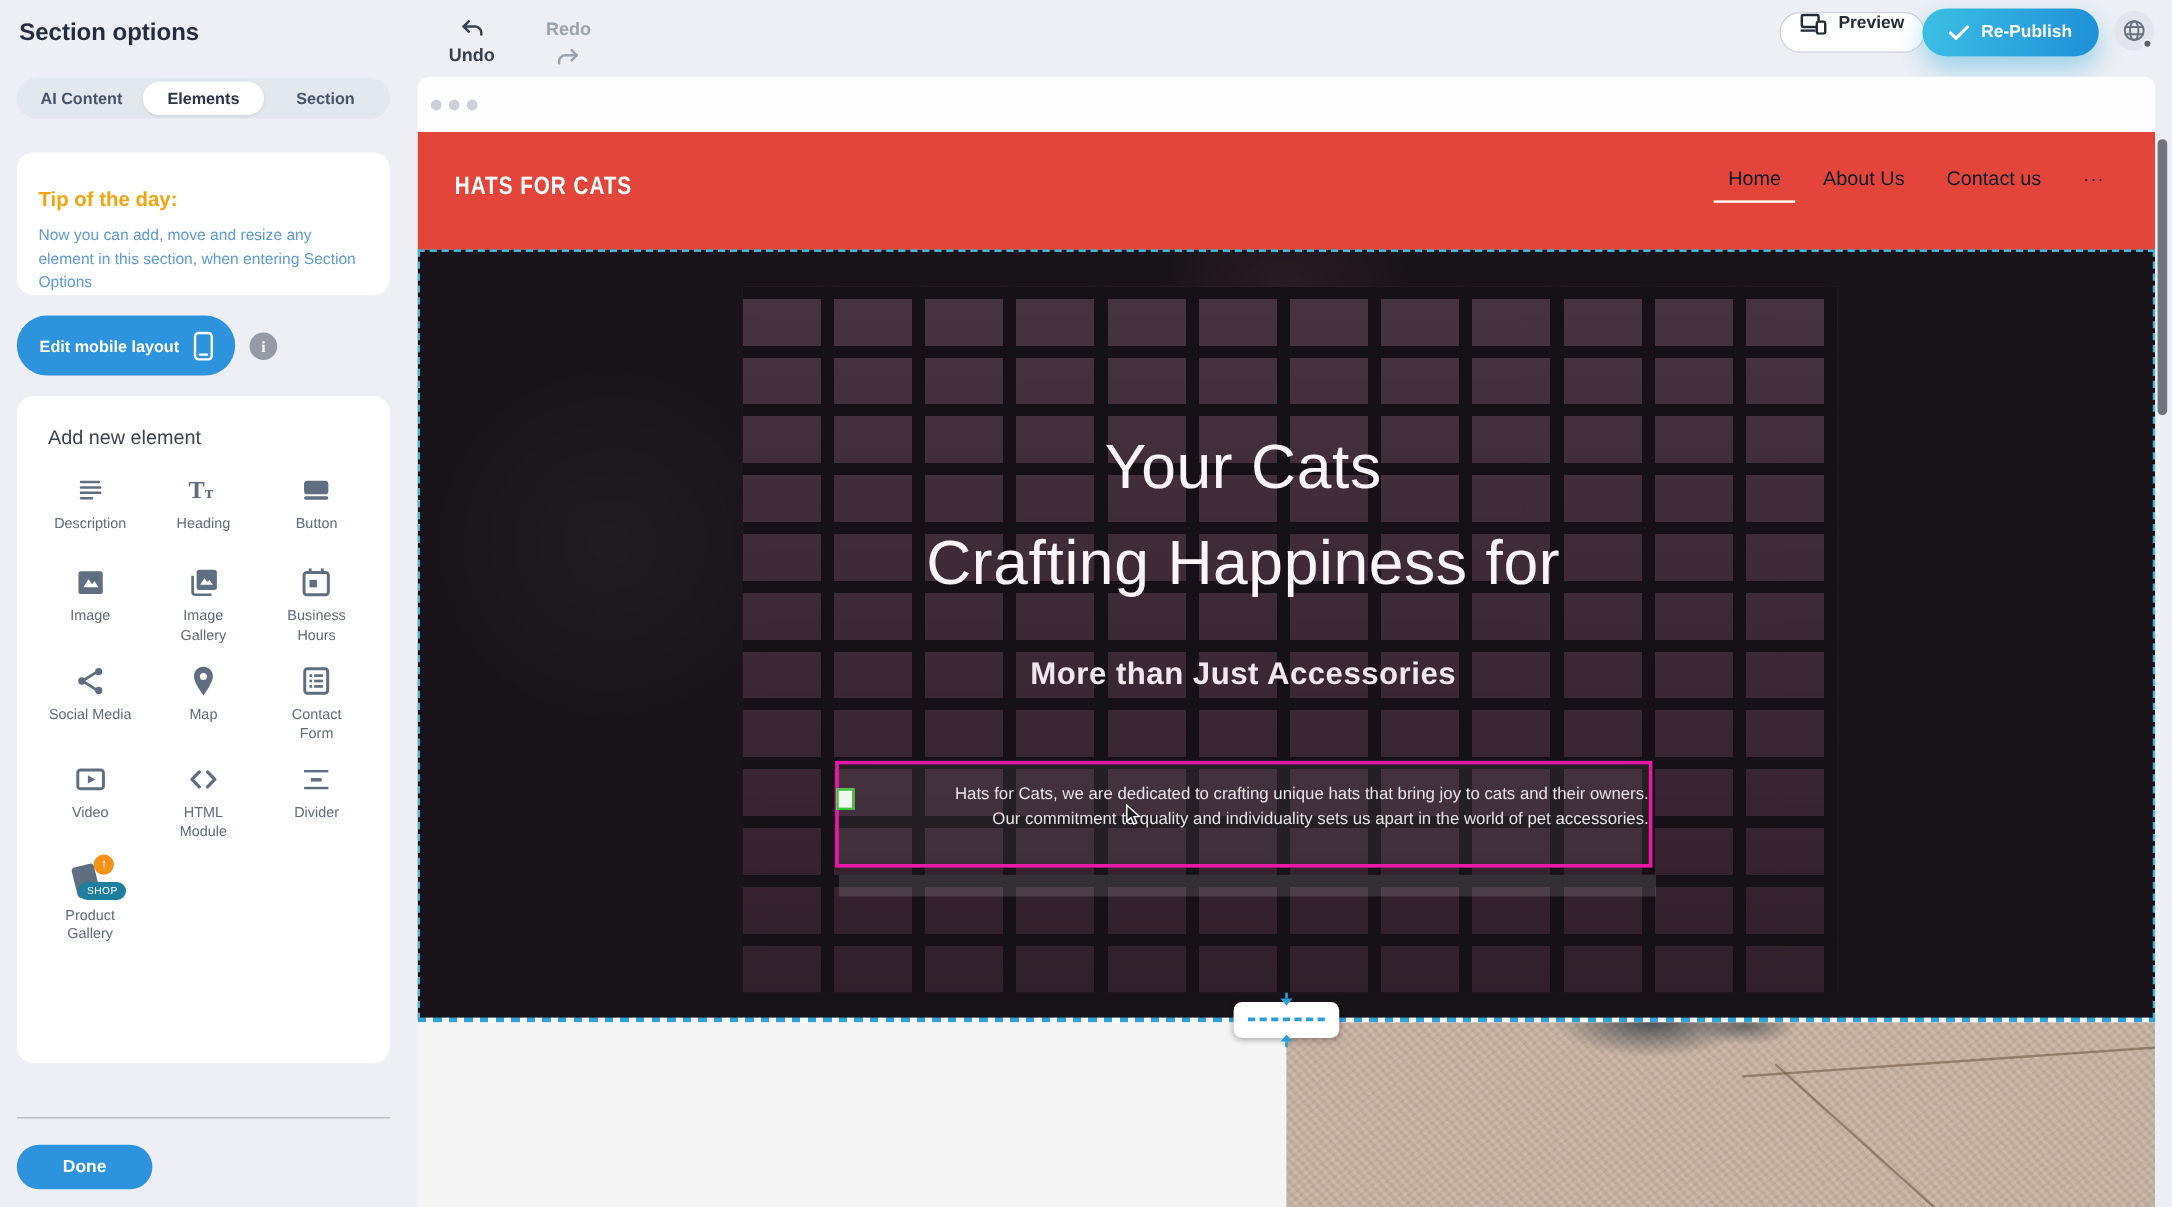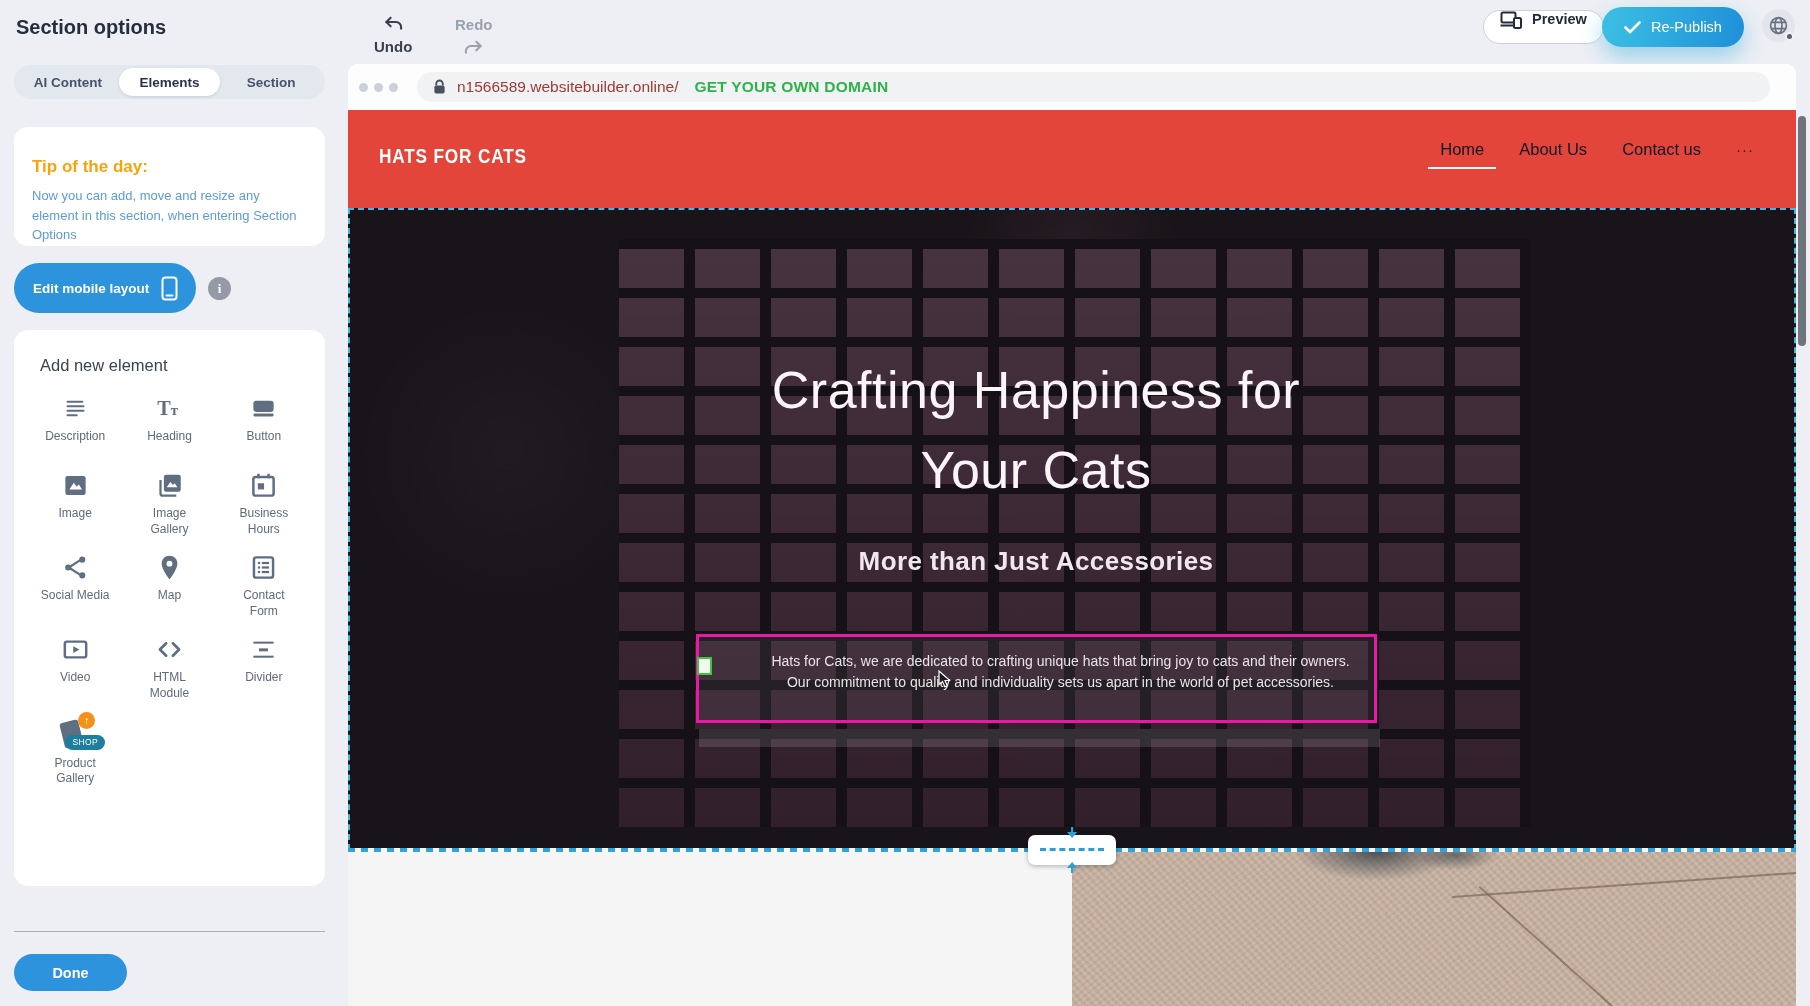--- a/index.html
+++ b/index.html
@@ -6,21 +6,21 @@
   html,body { width:1810px; height:1006px; overflow:hidden; }
   body { font-family:"Liberation Sans", sans-serif; background:#edeff4; position:relative; }
   .abs { position:absolute; }
 
   
   .app-title { left:16px; top:16px; font-size:20px; font-weight:bold; color:#252e3e; }
   .undo-group, .redo-group { top:16px; display:flex; align-items:center; gap:7px; font-size:15px; font-weight:bold; cursor:pointer;flex-direction:column; }
   .undo-group { left:374px; color:#3a414e; }
   .redo-group { left:455px; color:#9aa2ad; }
   .preview-btn { left:1483px; top:10px; height:34px; padding:0 16px; border-radius:17px; border:1.5px solid #ccd1d9; background:#fff; display:flex; align-items:flex-start; gap:9px; font-size:14.5px; font-weight:bold; color:#222b38; cursor:pointer; }
-  .republish-btn { left:1602px; top:7px; height:40px; padding:0 22px; border-radius:20px; background:linear-gradient(100deg,#3cc0e3,#1f8fd8); display:flex; align-items:center; gap:10px; font-size:14.5px; font-weight:normal; color:#fff; box-shadow:0 10px 22px rgba(46,170,220,.45); cursor:pointer; }
+  .republish-btn { left:1602px; top:7px; height:40px; padding:0 22px; border-radius:20px; background:linear-gradient(100deg,#3cc0e3,#1f8fd8); display:flex; align-items:center; gap:10px; font-size:14.5px; font-weight:bold; color:#fff; box-shadow:0 10px 22px rgba(46,170,220,.45); cursor:pointer; }
   .globe-btn { left:1762px; top:9px; width:33px; height:33px; border-radius:50%; background:#e2e5eb; display:flex; align-items:center; justify-content:center; color:#6a7280; cursor:pointer; }
   .globe-badge { position:absolute; right:1px; bottom:1px; width:9px; height:9px; border-radius:50%; background:#596069; border:2px solid #eef0f5; }
 
   
   .tabs { left:14px; top:65px; width:311px; height:34px; border-radius:17px; background:#e3e7ee; display:flex; padding:3px; }
   .tab { flex:1; display:flex; align-items:center; justify-content:center; font-size:13.5px; font-weight:bold; color:#46536b; border-radius:14px; cursor:pointer; }
   .tab.active { background:#fff; color:#2a3446; box-shadow:0 1px 3px rgba(30,40,60,.12); }
 
   .tip-card { left:14px; top:127px; width:311px; height:119px; background:#fff; border-radius:14px; padding:30px 18px; }
   .tip-title { font-size:17px; font-weight:bold; color:#f7a30d; margin-bottom:9px; }
@@ -70,21 +70,21 @@
   .tile-grid { position:absolute; left:269px; top:29px; width:912px; height:588px; background-color:#3c2634;
     background-image:
       repeating-linear-gradient(90deg, transparent 0 65px, #161117 65px 76px),
       repeating-linear-gradient(0deg, transparent 0 39px, #161117 39px 49px),
       linear-gradient(180deg, rgba(255,255,255,.06), rgba(0,0,0,.18)); }
   .hero-center { position:absolute; left:0; width:1372px; text-align:center; color:#fbf5fa; }
   .hero-title { top:140px; font-size:52px; line-height:80px; letter-spacing:.5px; font-weight:400; }
   .hero-subtitle { top:336px; font-size:26px; color:#f1e8ef; letter-spacing:.4px;font-weight:bold; }
   .hover-band { position:absolute; left:349px; top:519px; width:681px; height:18px; background:rgba(255,255,255,.13); }
   .text-sel { position:absolute; left:346px; top:424px; width:681px; height:89px; border:3px solid #ea18a7; background:rgba(255,255,255,.06); cursor:pointer; }
-  .sel-para { margin-top:14px; text-align:center; font-size:14px; line-height:21px; color:#e9e4e7;margin-left:48px; }
+  .sel-para { margin-top:14px; text-align:right; font-size:14px; line-height:21px; color:#e9e4e7;margin-left:48px; }
   .sel-handle { position:absolute; left:-2px; top:20px; width:15px; height:18px; background:#f2f8f1; border:2.5px solid #3fc43f; }
   .cursor-svg { position:absolute; left:587px; top:460px; }
 
   
   .boundary { position:absolute; left:0; top:784px; width:100%; height:4px;
     background:repeating-linear-gradient(90deg,#2ea4da 0 7px,#f7f7f7 7px 13px); }
   .resize-pill { position:absolute; left:680px; top:771px; width:88px; height:30px; background:#fff; border-radius:7px; box-shadow:0 1px 5px rgba(0,0,0,.3); cursor:row-resize; }
   .pill-dashes { position:absolute; left:12px; right:12px; top:13px; border-top:3px dashed #2d9fd8; }
   .pill-arrow { position:absolute; left:37px; color:#2d9fd8; }
   .arrow-top { top:-8px; } .arrow-bottom { bottom:-8px; }
@@ -294,46 +294,38 @@
   <div class="abs done-btn">Done</div>
 
   <div class="abs browser">
 
     <div class="chrome">
       <div class="win-dots">
           <i></i>
           <i></i>
           <i></i>
         </div>
-      <div class="url-pill">
-        <svg width="13" height="16" viewBox="0 0 14 17">
-            <path d="M3.5 7 V5 a3.5 3.5 0 0 1 7 0 V7" fill="none" stroke="#4a515e" stroke-width="2"></path>
-            <rect x="1.5" y="7" width="11" height="8.5" rx="1.8" fill="#4a515e"></rect>
-          </svg>
-        <span class="url-text">n1566589.websitebuilder.online/</span>
-        <span class="domain-cta">GET YOUR OWN DOMAIN</span>
-      </div>
     </div>
 
     <div class="site-header">
       <div class="site-logo">HATS FOR CATS</div>
       <div class="site-nav">
         <span class="nav-item active">Home</span>
         <span class="nav-item">About Us</span>
         <span class="nav-item">Contact us</span>
         <span class="nav-item nav-more">···</span>
       </div>
     </div>
 
     <div class="hero">
       <div class="tile-grid"></div>
 
       <div class="abs hero-center hero-title">
+        <div>Your Cats</div>
         <div>Crafting Happiness for</div>
-        <div>Your Cats</div>
       </div>
       <div class="abs hero-center hero-subtitle">More than Just Accessories</div>
 
       <div class="hover-band"></div>
 
       <div class="text-sel">
         <div class="sel-handle"></div>
         <div class="sel-para">
           <div>Hats for Cats, we are dedicated to crafting unique hats that bring joy to cats and their owners.</div>
           <div>Our commitment to quality and individuality sets us apart in the world of pet accessories.</div>

